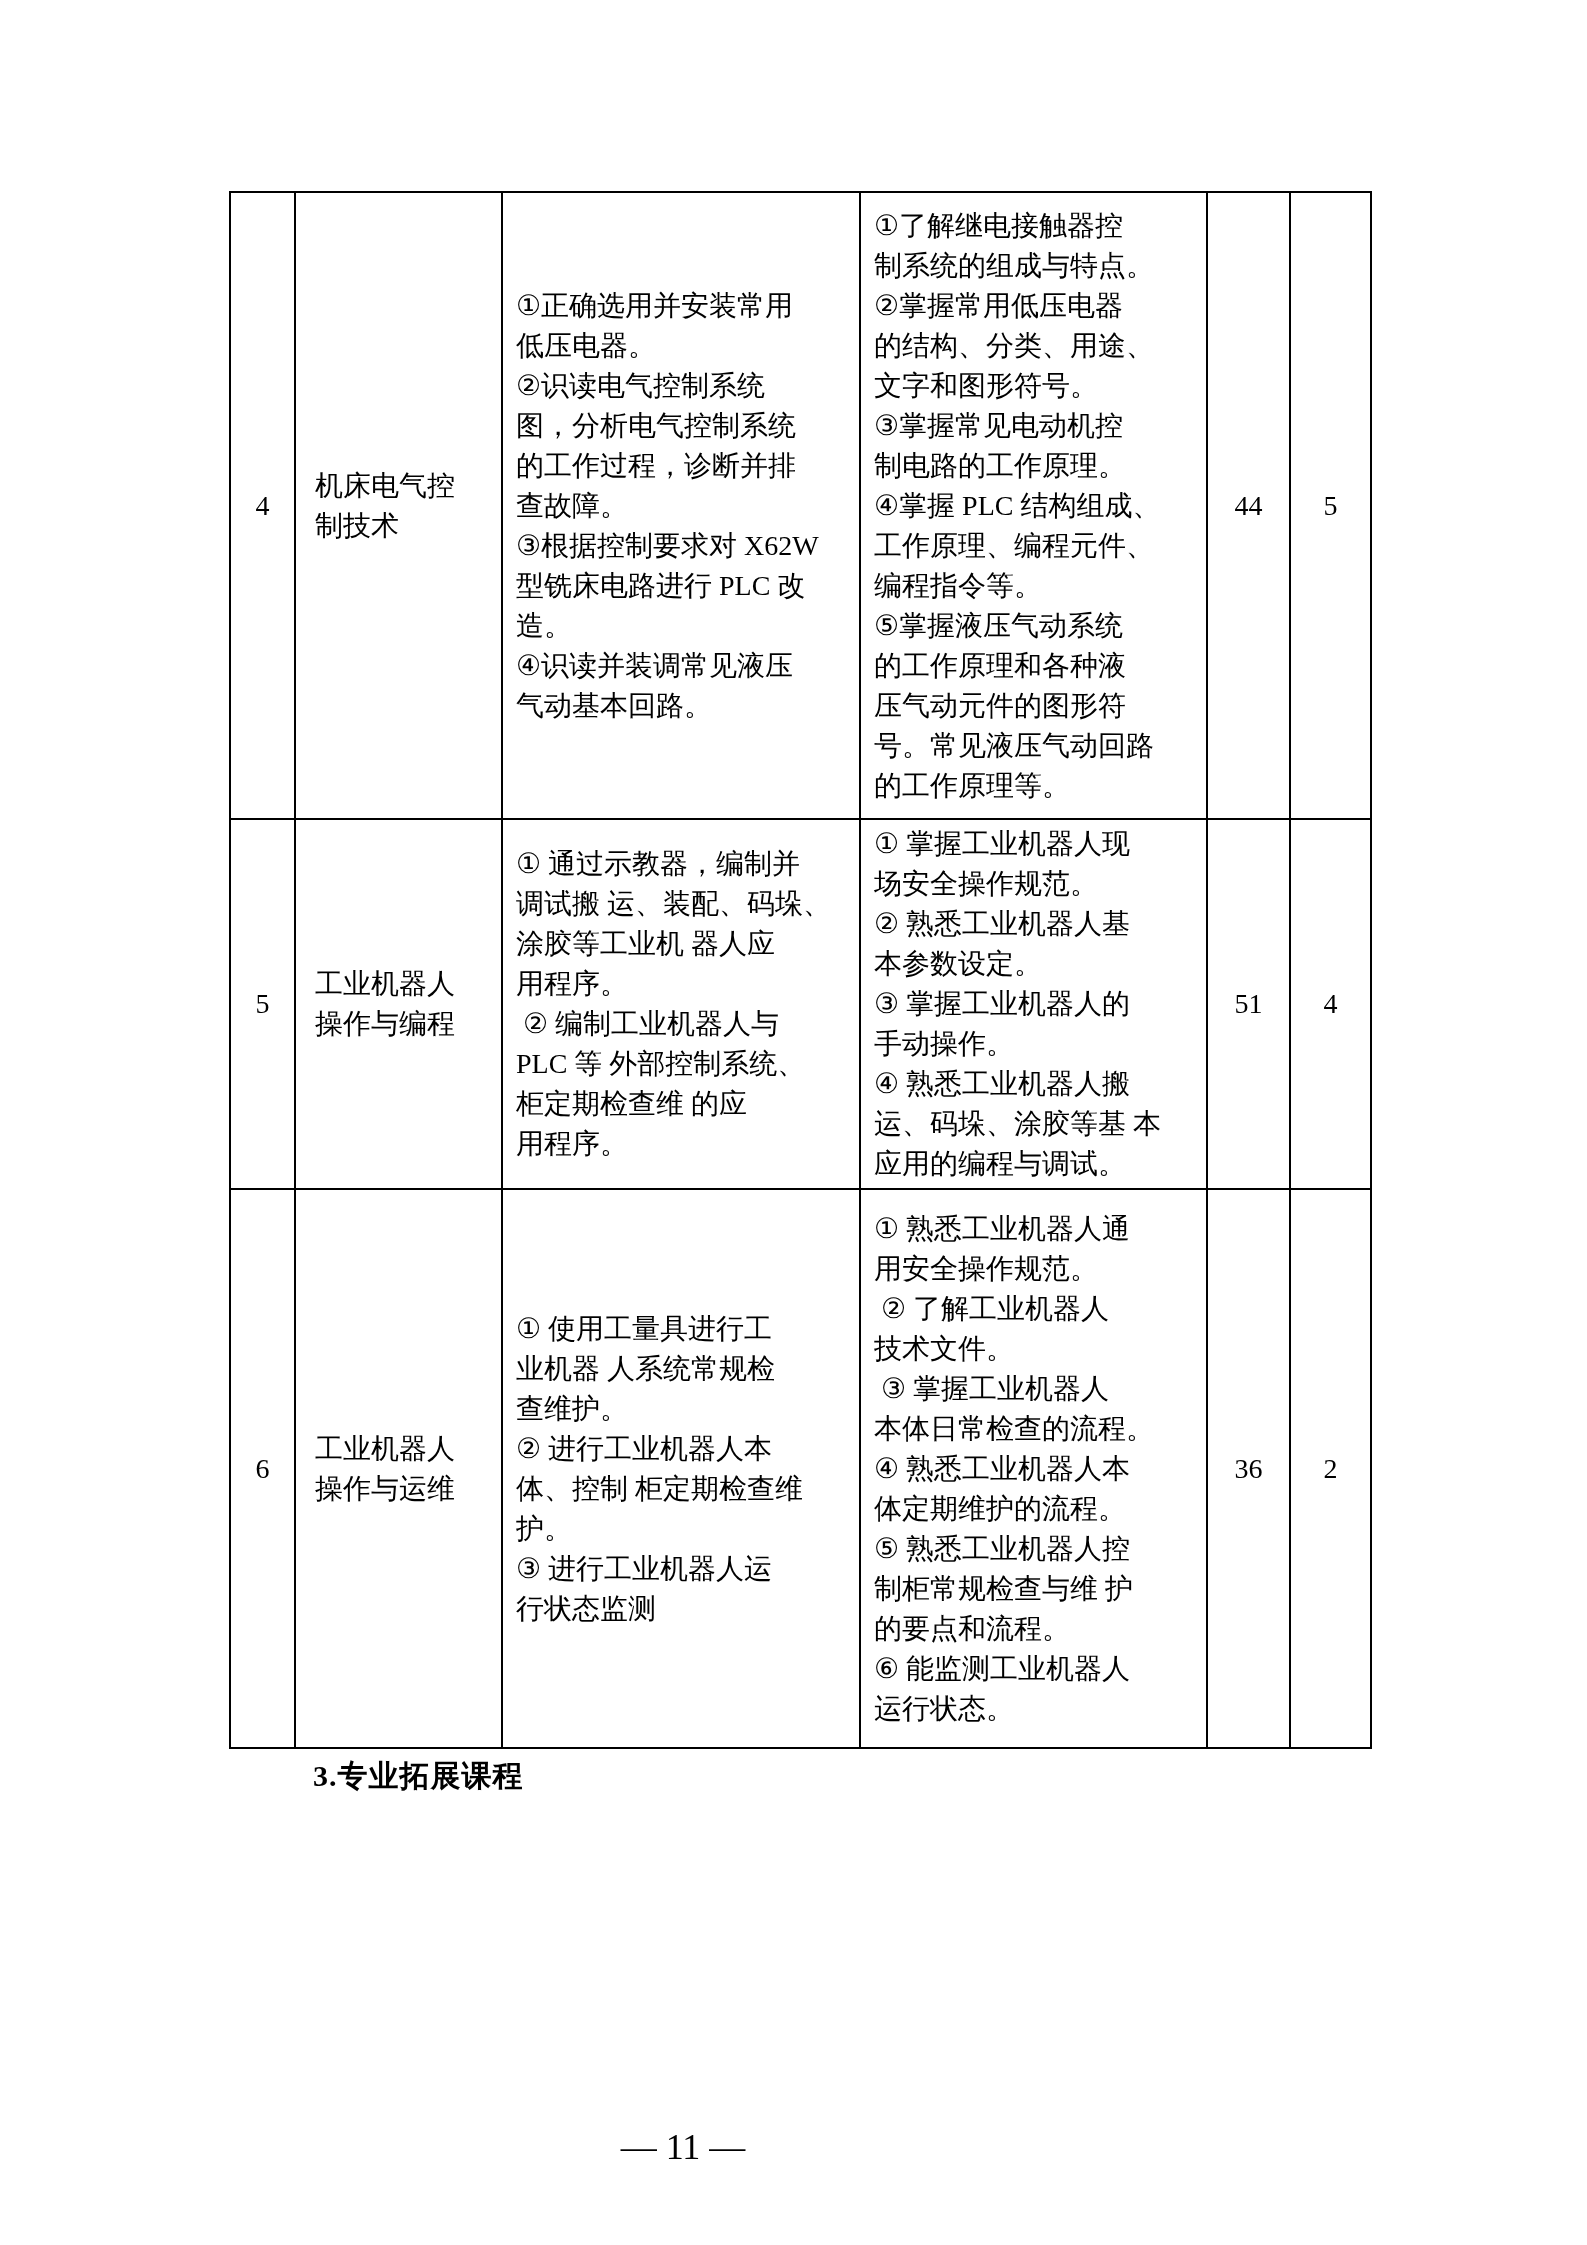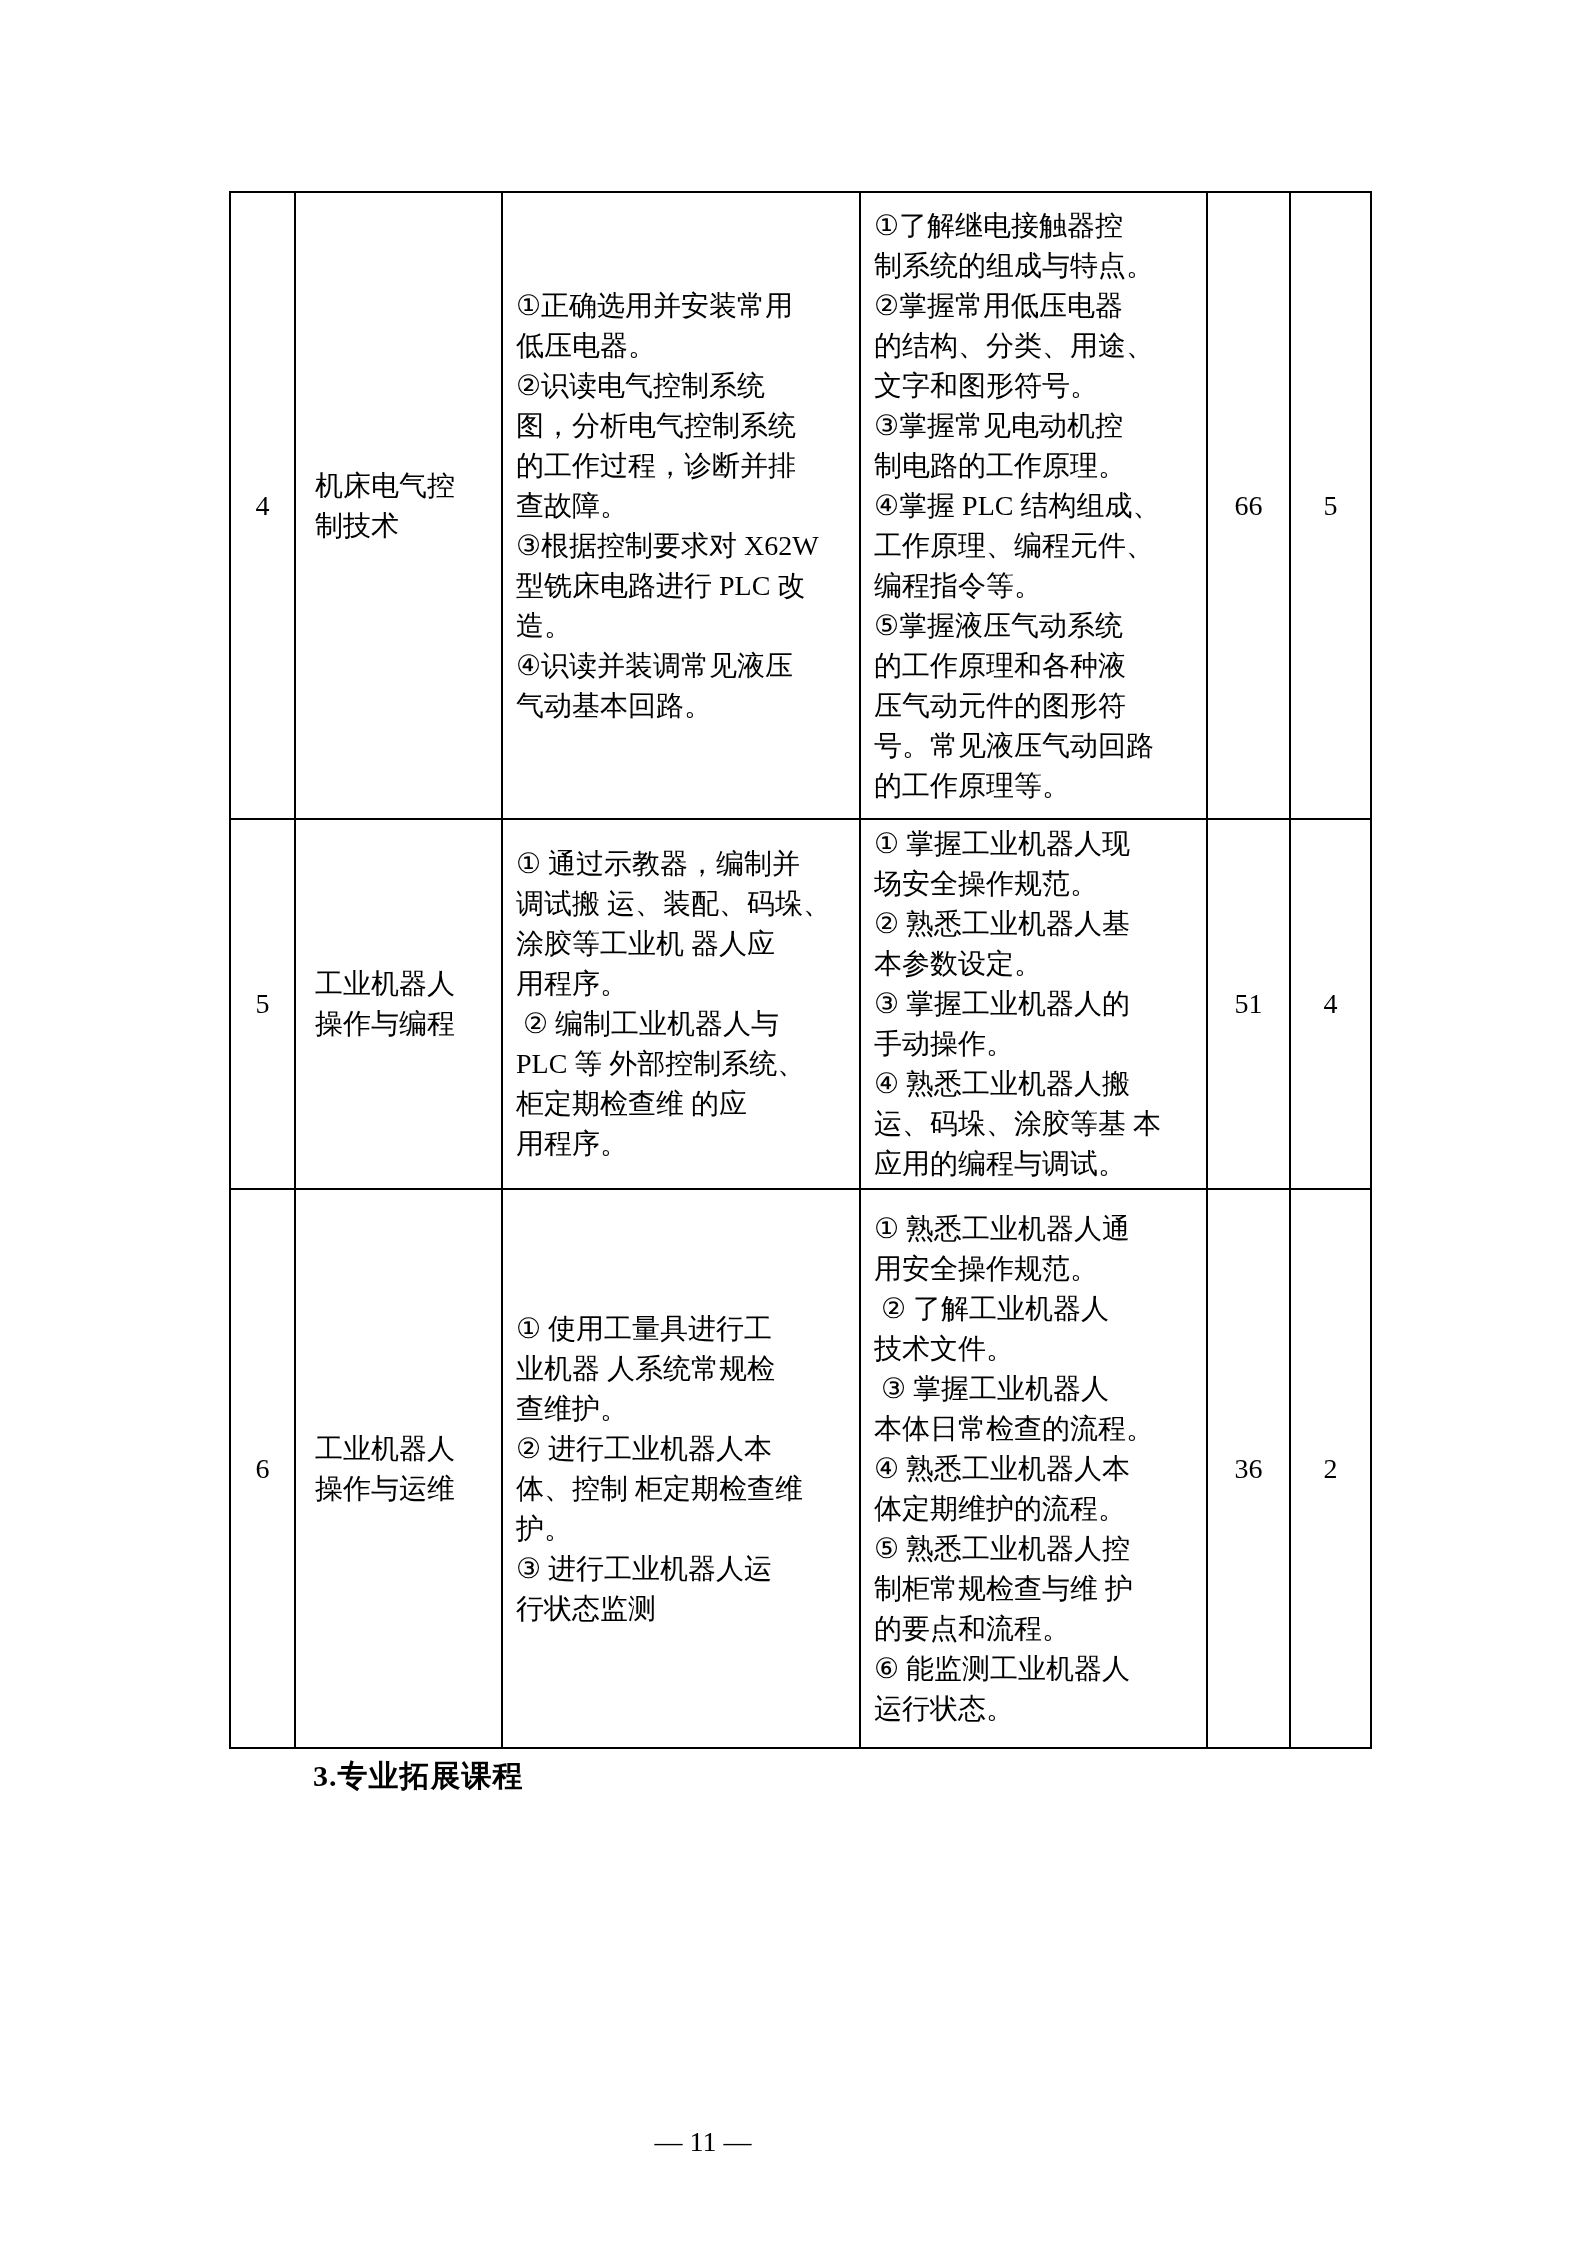--- a/index.html
+++ b/index.html
@@ -62,22 +62,21 @@
     font-size: 35px;
     line-height: 70px;
     white-space: pre-wrap;
     text-indent: 70px;
   }
   .page-number {
     position: absolute;
     left: 0; top: 2126px;
     width: 1366px;
     text-align: center;
-    font-size: 28px;
-    margin-left: 20px;
+    font-size: 36px;
   }
 </style>
 </head>
 <body>
 
 <div class="page">
 
   <table class="course-table">
     <colgroup>
       <col style="width:65px">
@@ -111,21 +110,21 @@
 ③掌握常见电动机控
 制电路的工作原理。
 ④掌握 PLC 结构组成、
 工作原理、编程元件、
 编程指令等。
 ⑤掌握液压气动系统
 的工作原理和各种液
 压气动元件的图形符
 号。常见液压气动回路
 的工作原理等。</td>
-        <td class="cell-hours">66</td>
+        <td class="cell-hours">44</td>
         <td class="cell-credits">5</td>
       </tr>
       <tr class="row-5">
         <td class="cell-num">5</td>
         <td class="cell-course">工业机器人
 操作与编程</td>
         <td class="cell-tasks">① 通过示教器，编制并
 调试搬 运、装配、码垛、
 涂胶等工业机 器人应
 用程序。

